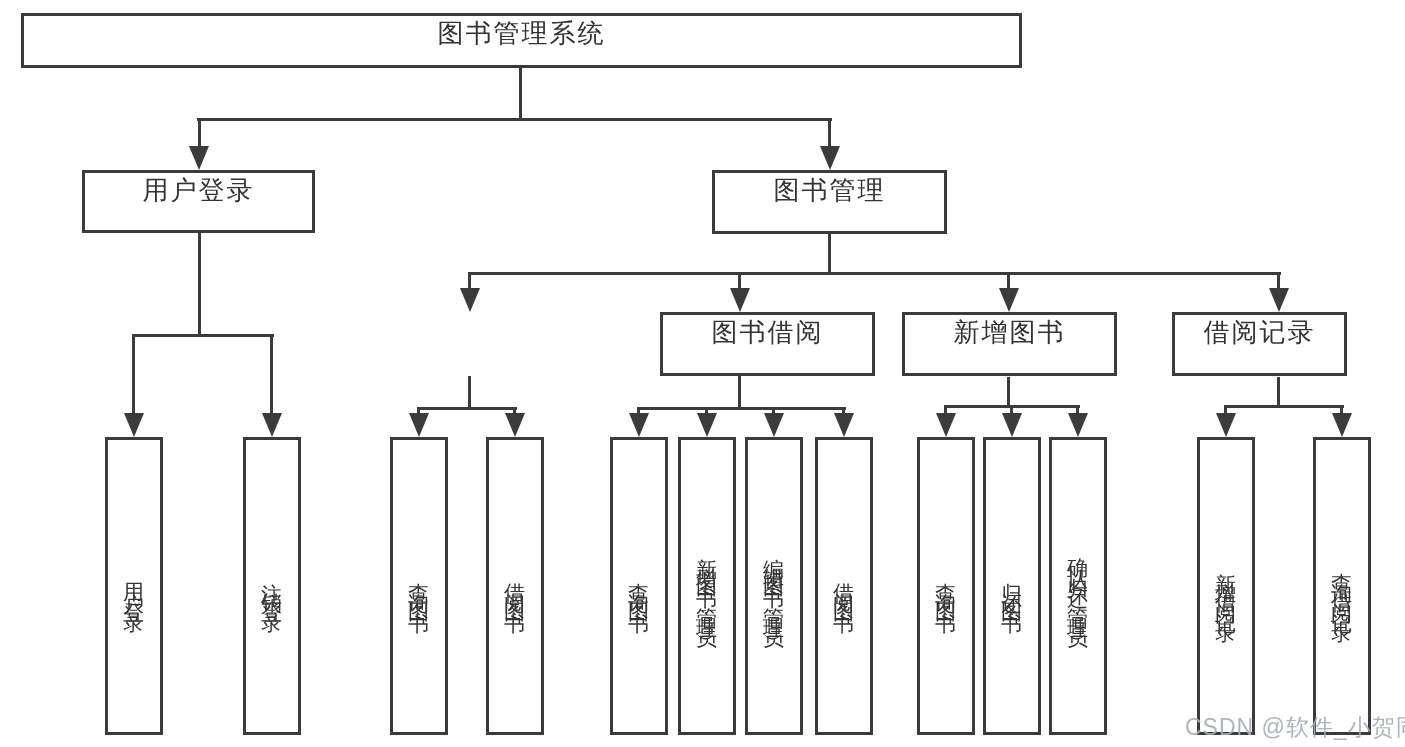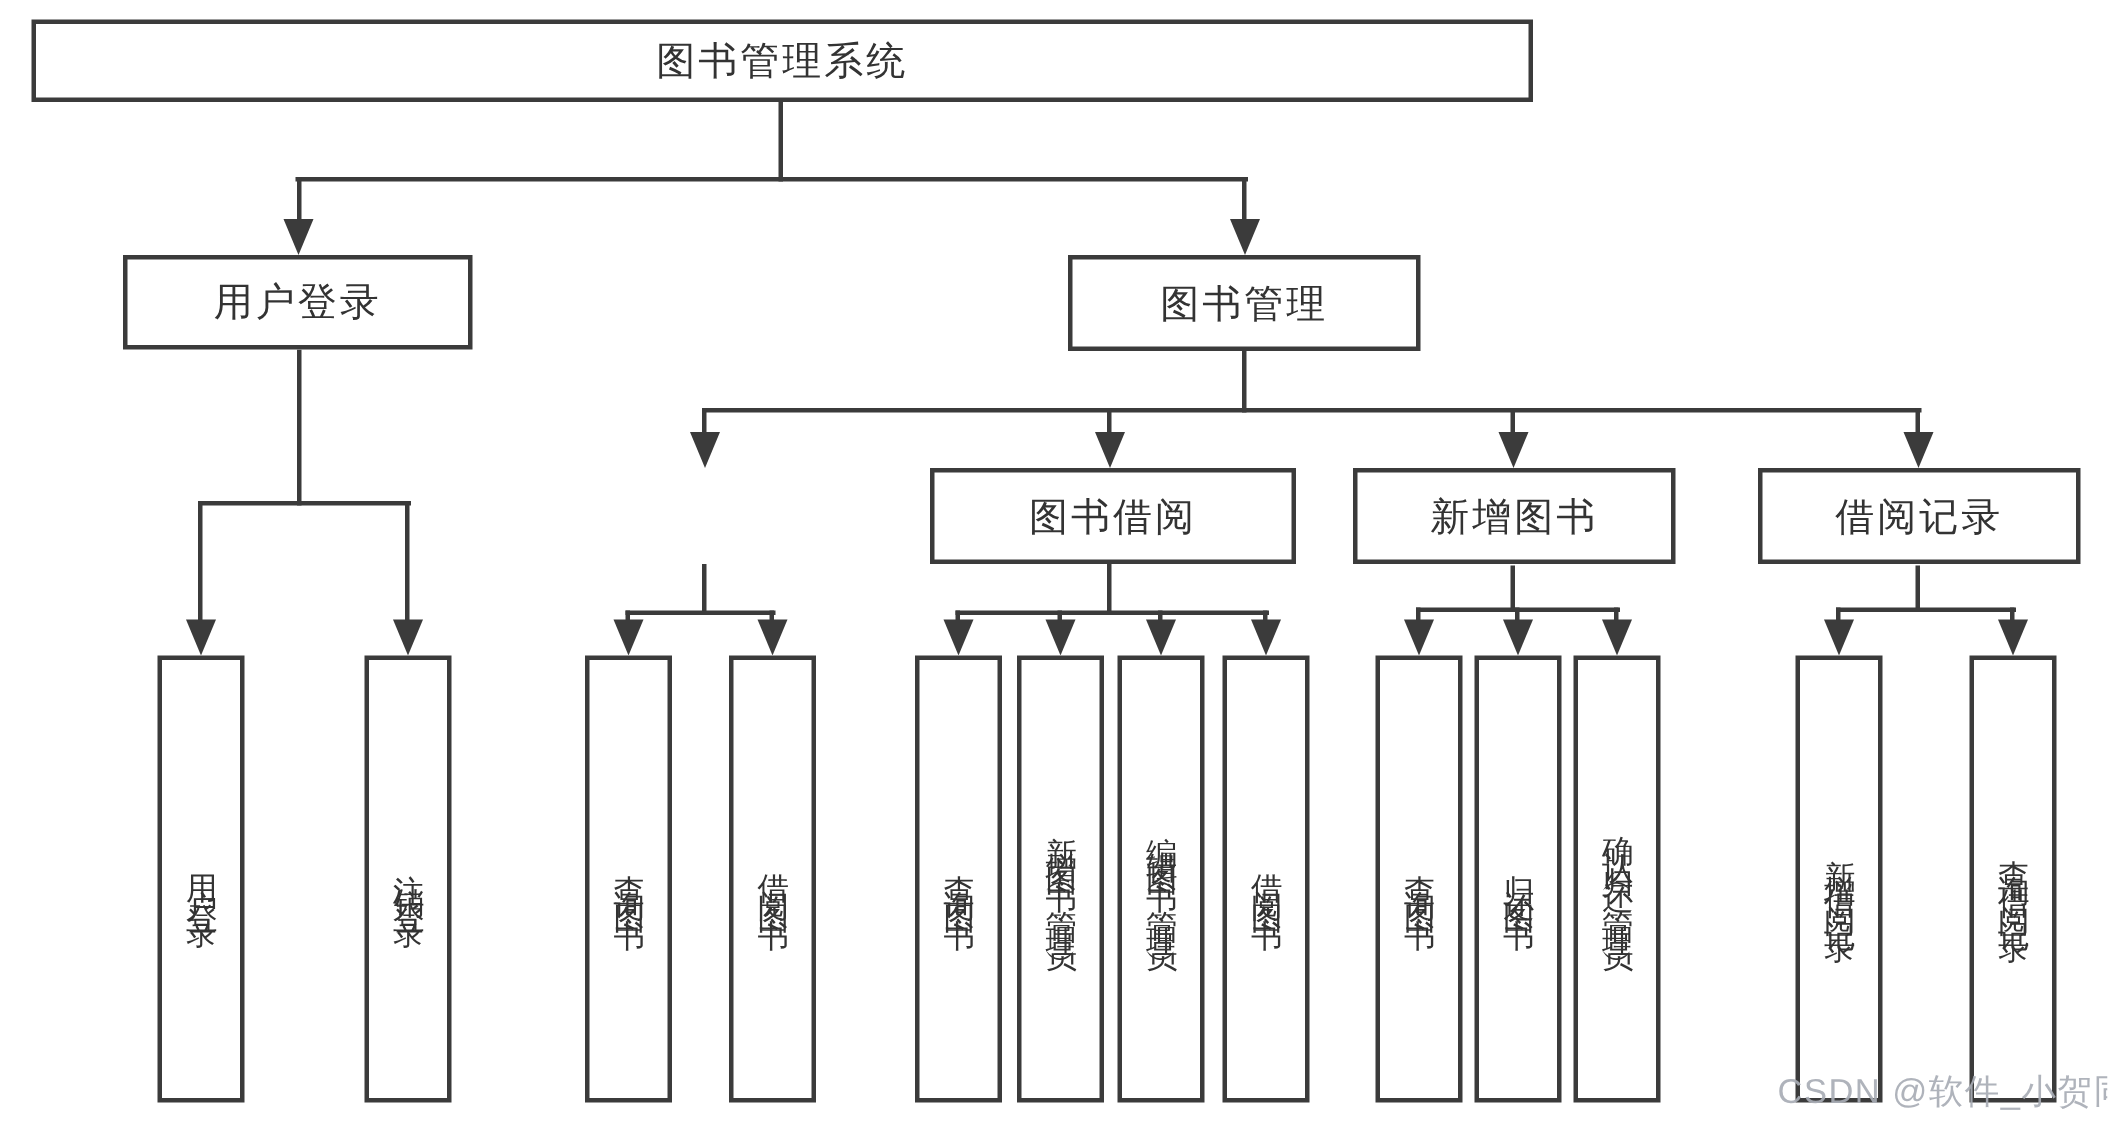--- a/index.html
+++ b/index.html
@@ -9,21 +9,21 @@
   }
   html,body{margin:0;padding:0;background:#ffffff;}
   body{font-family:"Liberation Sans","DejaVu Sans",sans-serif;}
   .canvas{
     position:relative;width:1405px;height:747px;background:var(--fill);
     overflow:hidden;
   }
   
   .node{
     position:absolute;box-sizing:border-box;background:var(--fill);
-    border:3px solid var(--line);display:flex;align-items:center;justify-content:center;
+    border:3px solid var(--line);display:flex;justify-content:center;
     color:var(--text);font-size:26px;letter-spacing:2px;z-index:2;
   }
   .vnode{
     position:absolute;box-sizing:border-box;background:var(--fill);
     border:3px solid var(--line);display:flex;align-items:center;justify-content:center;
     color:var(--text);width:58px;top:437px;height:298px;z-index:2;
   }
   .vnode .vtxt{
     writing-mode:vertical-rl;text-orientation:mixed;
     font-size:21px;letter-spacing:10px;line-height:1;white-space:nowrap;
@@ -77,27 +77,27 @@
   <div class="hline" style="left:468px;top:272px;width:813px"></div>
   <div class="vline" style="left:468px;top:272px;height:20px"></div>
   <div class="arr" style="left:460px;top:288px"></div>
   <div class="vline" style="left:738px;top:272px;height:20px"></div>
   <div class="arr" style="left:730px;top:288px"></div>
   <div class="vline" style="left:1007px;top:272px;height:20px"></div>
   <div class="arr" style="left:999px;top:288px"></div>
   <div class="vline" style="left:1277px;top:272px;height:20px"></div>
   <div class="arr" style="left:1269px;top:288px"></div>
 
-  <div class="node l3" style="left:620px;width:244px">
+  <div class="node l3" style="left:660px;width:215px">
     <span>图书借阅</span>
   </div>
   <div class="node l3" style="left:902px;width:215px">
     <span>新增图书</span>
   </div>
-  <div class="node l3" style="left:1172px;width:215px">
+  <div class="node l3" style="left:1172px;width:175px">
     <span>借阅记录</span>
   </div>
 
   <div class="vline" style="left:468px;top:376px;height:34px"></div>
   <div class="hline" style="left:417px;top:407px;width:100px"></div>
   <div class="vline" style="left:417px;top:407px;height:10px"></div>
   <div class="arr" style="left:409px;top:413px"></div>
   <div class="vline" style="left:513px;top:407px;height:10px"></div>
   <div class="arr" style="left:505px;top:413px"></div>
 

